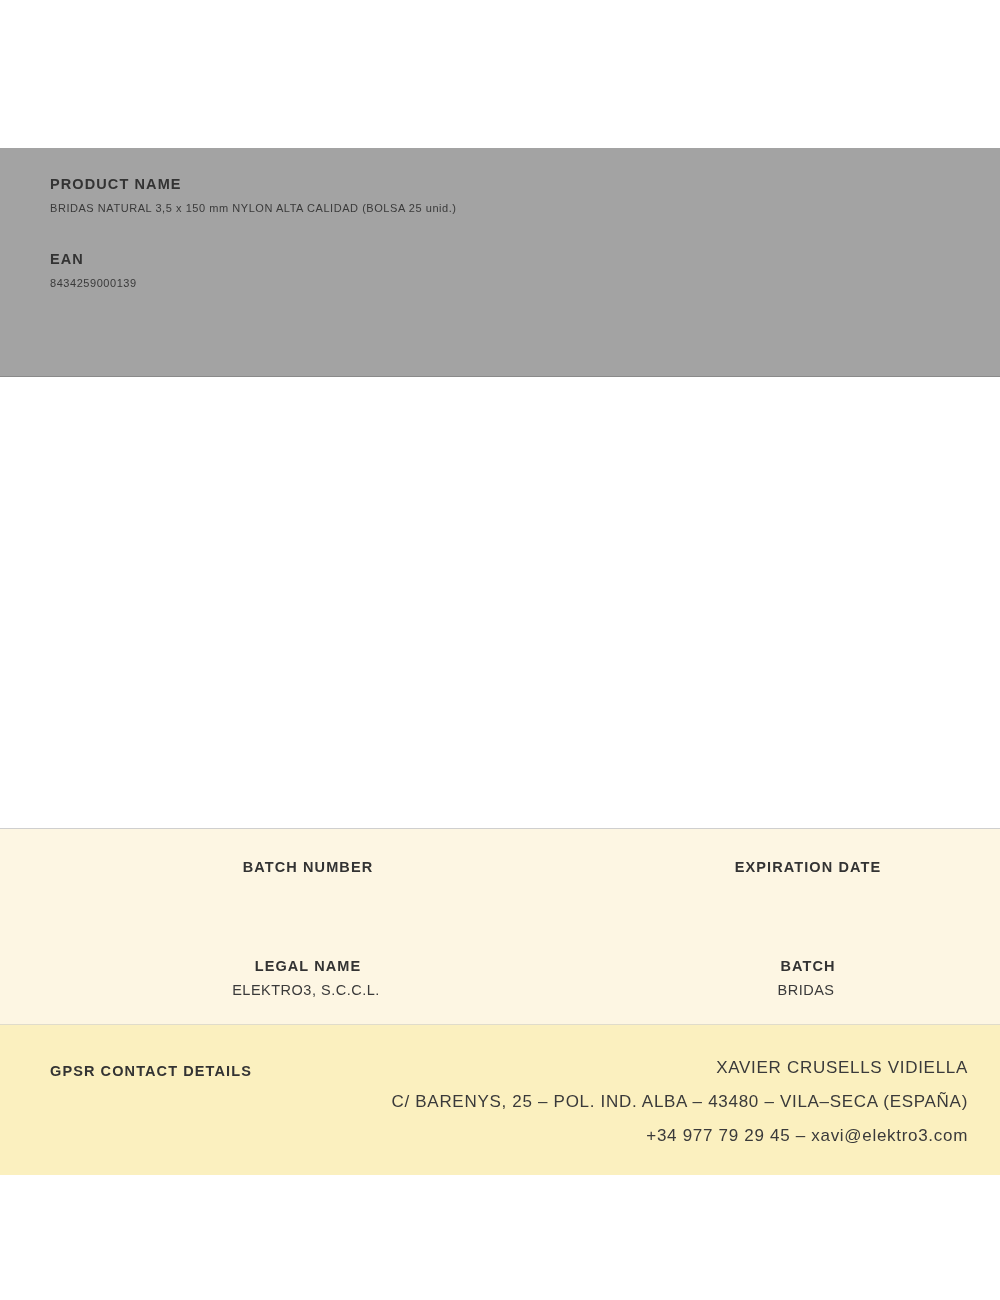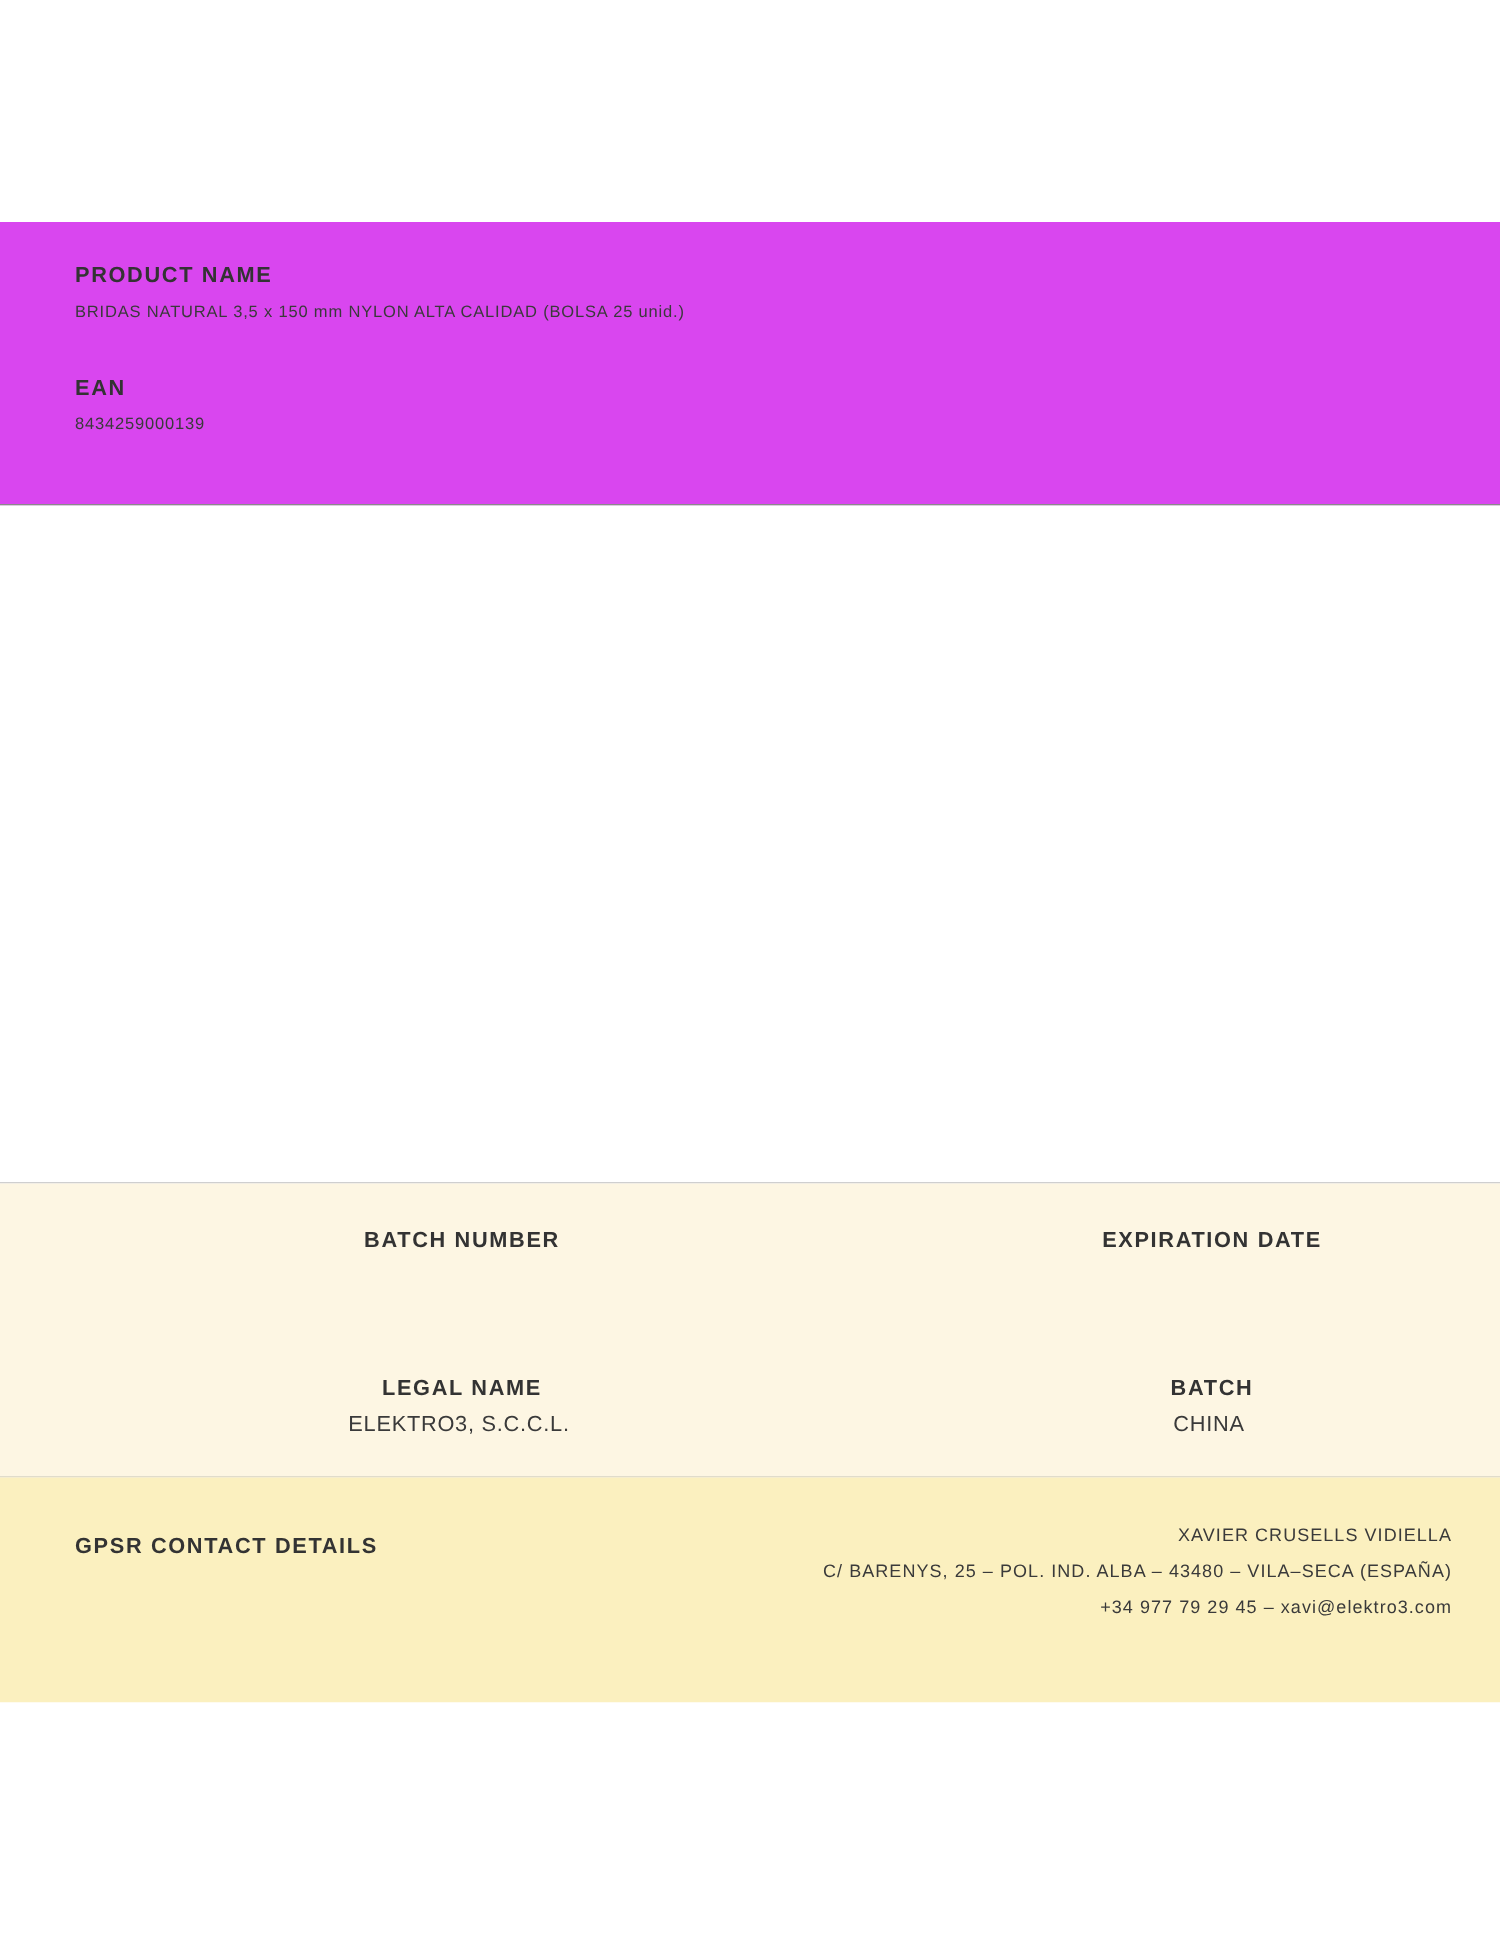--- a/index.html
+++ b/index.html
@@ -24,25 +24,25 @@
   }
 
   
   .top-spacer {
     height: 148px;
     background: #ffffff;
   }
 
   
   .product-block {
-    background: #d946ef;
+    background: #a3a3a3;
     border-bottom: 1px solid #8a8a8a;
     padding: 28px 50px 24px 50px;
     box-sizing: border-box;
-    height: 189px;
+    height: 229px;
   }
 
   .field-label {
     font-size: 14.5px;
     font-weight: bold;
     letter-spacing: 1.1px;
     color: #333333;
     margin: 0 0 10px 0;
   }
 
@@ -126,21 +126,21 @@
     font-size: 14.5px;
     font-weight: bold;
     letter-spacing: 1.1px;
     color: #333333;
     white-space: nowrap;
     padding-top: 12px;
   }
 
   .gpsr-lines {
     text-align: right;
-    font-size: 12px;
+    font-size: 17px;
     letter-spacing: 0.7px;
     color: #3a3a3a;
     line-height: 2.0;
   }
 
   .gpsr-lines div { white-space: nowrap; }
 
   
   .bottom-spacer {
     background: #ffffff;
@@ -178,21 +178,21 @@
         <p class="meta-value"></p>
       </div>
     </div>
     <div class="meta-row second">
       <div class="meta-col c1">
         <p class="meta-label">LEGAL NAME</p>
         <p class="meta-value">ELEKTRO3, S.C.C.L.</p>
       </div>
       <div class="meta-col c2">
         <p class="meta-label">BATCH</p>
-        <p class="meta-value">CHINA</p>
+        <p class="meta-value">BRIDAS</p>
       </div>
     </div>
   </section>
 
   <section class="gpsr-block">
     <div class="gpsr-label">GPSR CONTACT DETAILS</div>
     <div class="gpsr-lines">
       <div>XAVIER CRUSELLS VIDIELLA</div>
       <div>C/ BARENYS, 25 – POL. IND. ALBA – 43480 – VILA–SECA (ESPAÑA)</div>
       <div>+34 977 79 29 45 – xavi@elektro3.com</div>

